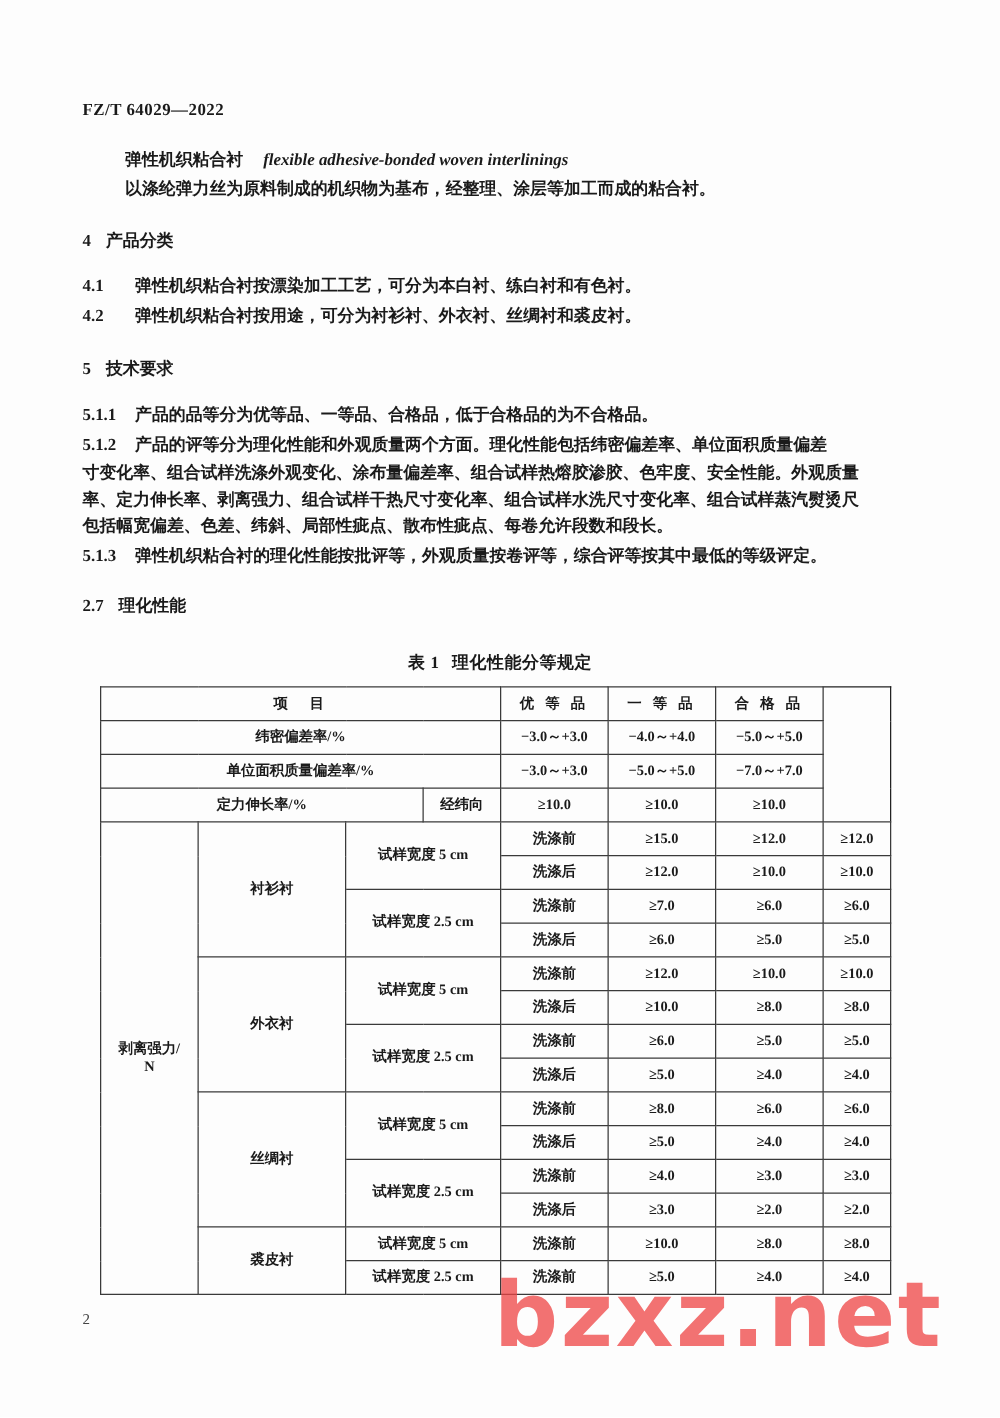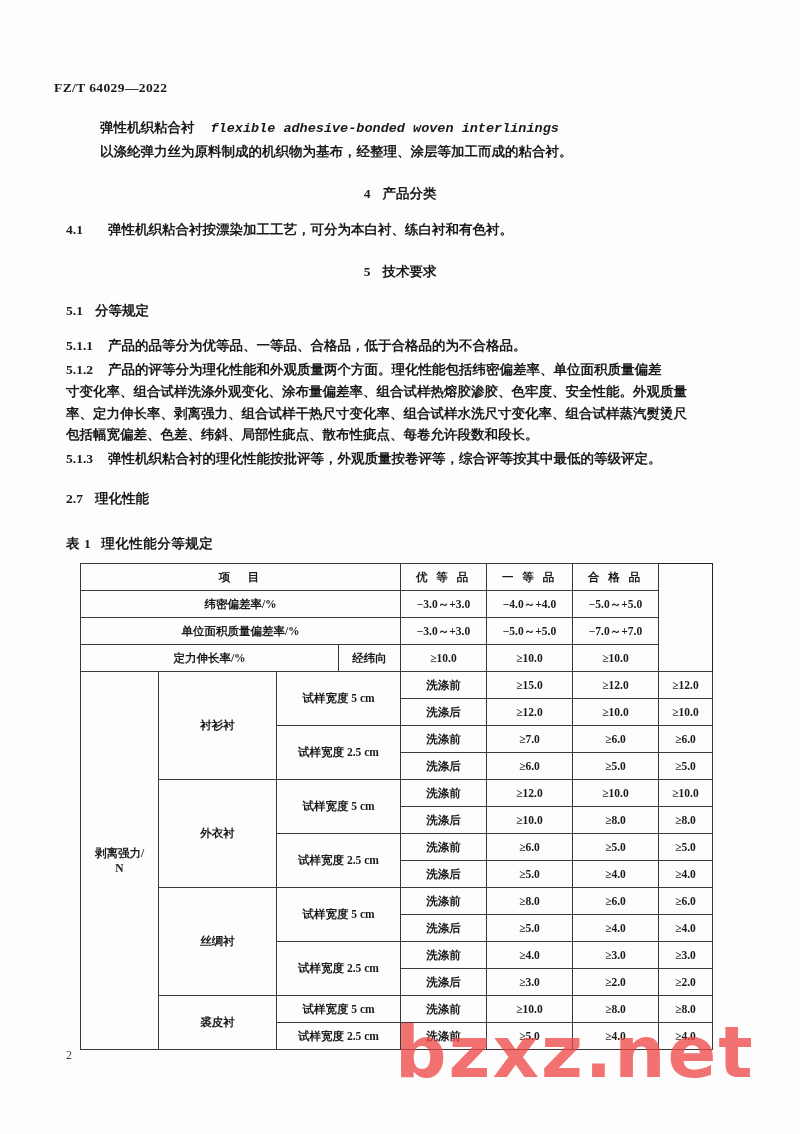--- a/index.html
+++ b/index.html
@@ -32,21 +32,21 @@
     color: #ef4444;
     opacity: 0.75;
     user-select: none;
     pointer-events: none;
     white-space: nowrap;
     z-index: 3;
   }
   
   .doc-header {
     position: absolute;
-    left: 54px;
+    left: 66px;
     top: 80px;
     font-family: "Liberation Serif", serif;
     font-weight: bold;
     font-size: 13.5px;
     letter-spacing: 0.4px;
   }
   
   .content {
     position: absolute;
     left: 66px;
@@ -61,36 +61,35 @@
     line-height: 1.5;
   }
   .term-line {
     margin: 0 0 1px 34px;
     font-size: 13.5px;
     font-weight: bold;
     line-height: 1.55;
   }
   .term-en {
     font-style: italic;
-    font-family: Liberation Mono, monospace;
+    font-family: Liberation Serif, serif;
     font-weight: bold;
     margin-left: 16px;
   }
   .term-def {
     margin: 0 0 12px 34px;
     font-size: 13.5px;
     font-weight: bold;
     line-height: 1.6;
   }
   .h-section {
     font-size: 13.5px;
     font-weight: bold;
     margin: 22px 0 16px 0;
     line-height: 1.4;
-    text-align: center;
   }
   .h-section .n { margin-right: 12px; }
   .h-sub {
     font-size: 13.5px;
     font-weight: bold;
     margin: 20px 0 14px 0;
     line-height: 1.4;
   }
   .h-sub .n { margin-right: 12px; }
   .para {
@@ -103,20 +102,21 @@
   .para .n {
     display: inline-block;
     min-width: 42px;
   }
   .para .hang {
     display: block;
   }
 
   
   .table-title {
+    text-align: center;
     font-size: 13.5px;
     font-weight: bold;
     margin: 26px 0 10px 0;
     letter-spacing: 0.5px;
   }
   .table-title .tnum { margin: 0 10px 0 0; }
   table.spec {
     border-collapse: collapse;
     width: 633px;
     margin-left: 14px;
@@ -173,28 +173,28 @@
       <span>弹性机织粘合衬</span><span class="term-en">flexible adhesive-bonded woven interlinings</span>
     </p>
     <p class="term-def">以涤纶弹力丝为原料制成的机织物为基布，经整理、涂层等加工而成的粘合衬。</p>
 
     <p class="h-section">
       <span class="n">4</span><span>产品分类</span>
     </p>
     <p class="para">
       <span class="n">4.1</span><span>弹性机织粘合衬按漂染加工工艺，可分为本白衬、练白衬和有色衬。</span>
     </p>
+    <p class="para">
+      <span class="n">4.2</span><span>弹性机织粘合衬按用途，可分为衬衫衬、外衣衬、丝绸衬和裘皮衬。</span>
+    </p>
 
     <p class="h-section">
       <span class="n">5</span><span>技术要求</span>
     </p>
 
-    <p class="h-sub">
-      <span class="n">5.1</span><span>分等规定</span>
-    </p>
     <p class="para">
       <span class="n">5.1.1</span><span>产品的品等分为优等品、一等品、合格品，低于合格品的为不合格品。</span>
     </p>
     <p class="para">
       <span class="n">5.1.2</span><span>产品的评等分为理化性能和外观质量两个方面。理化性能包括纬密偏差率、单位面积质量偏差</span>
       <span class="hang">寸变化率、组合试样洗涤外观变化、涂布量偏差率、组合试样热熔胶渗胶、色牢度、安全性能。外观质量</span>
       <span class="hang">率、定力伸长率、剥离强力、组合试样干热尺寸变化率、组合试样水洗尺寸变化率、组合试样蒸汽熨烫尺</span>
       <span class="hang">包括幅宽偏差、色差、纬斜、局部性疵点、散布性疵点、每卷允许段数和段长。</span>
     </p>
     <p class="para">

